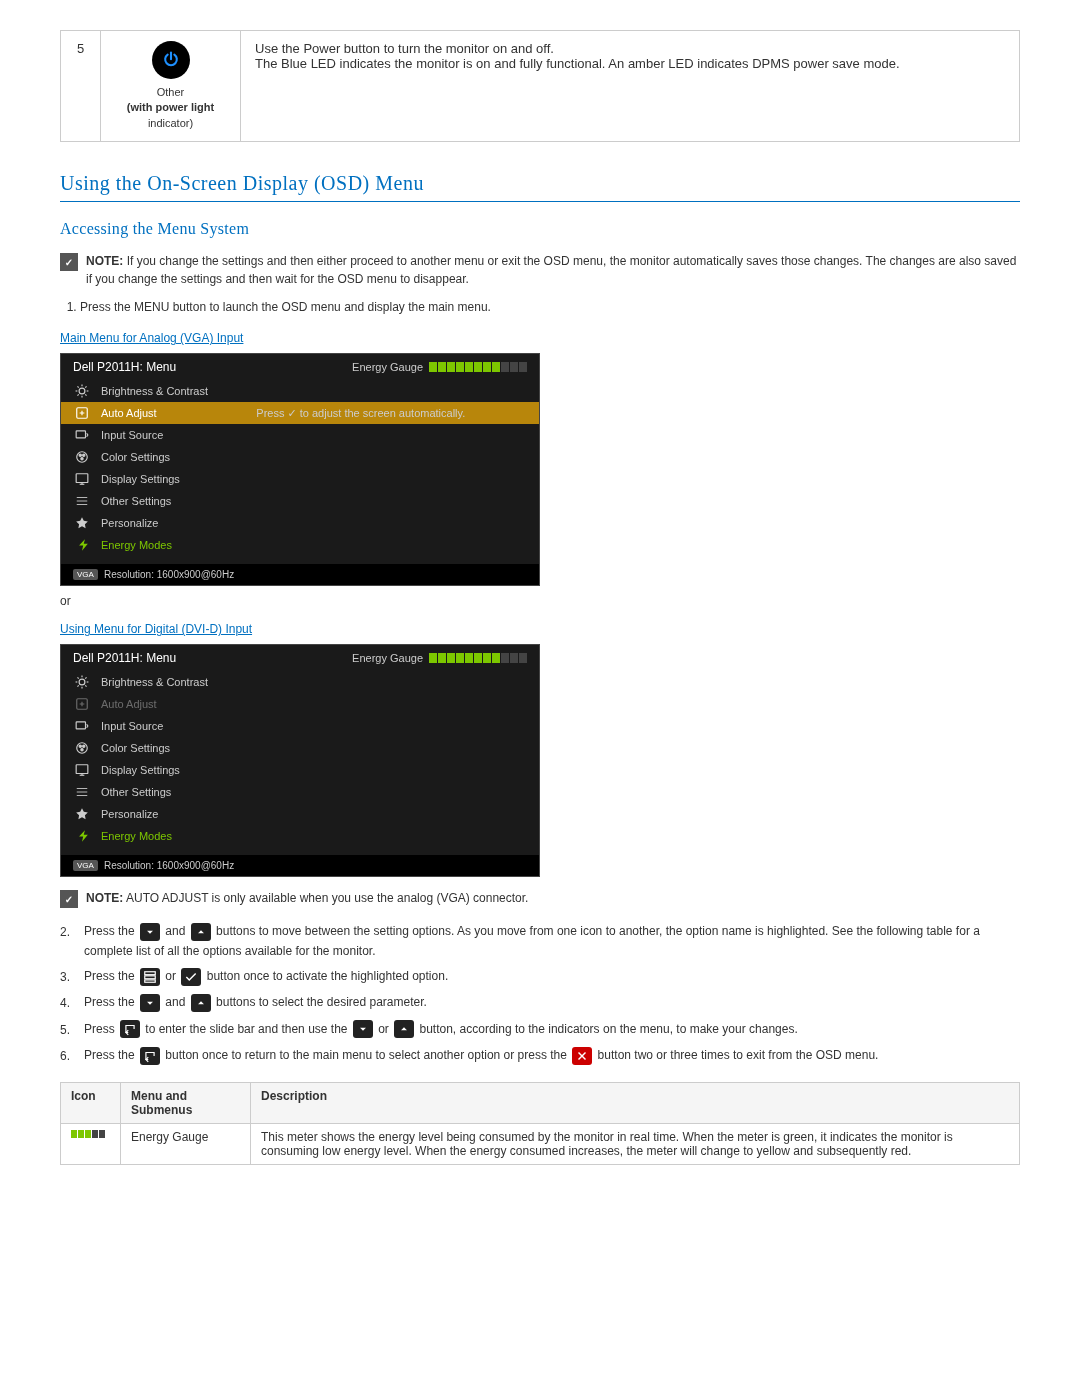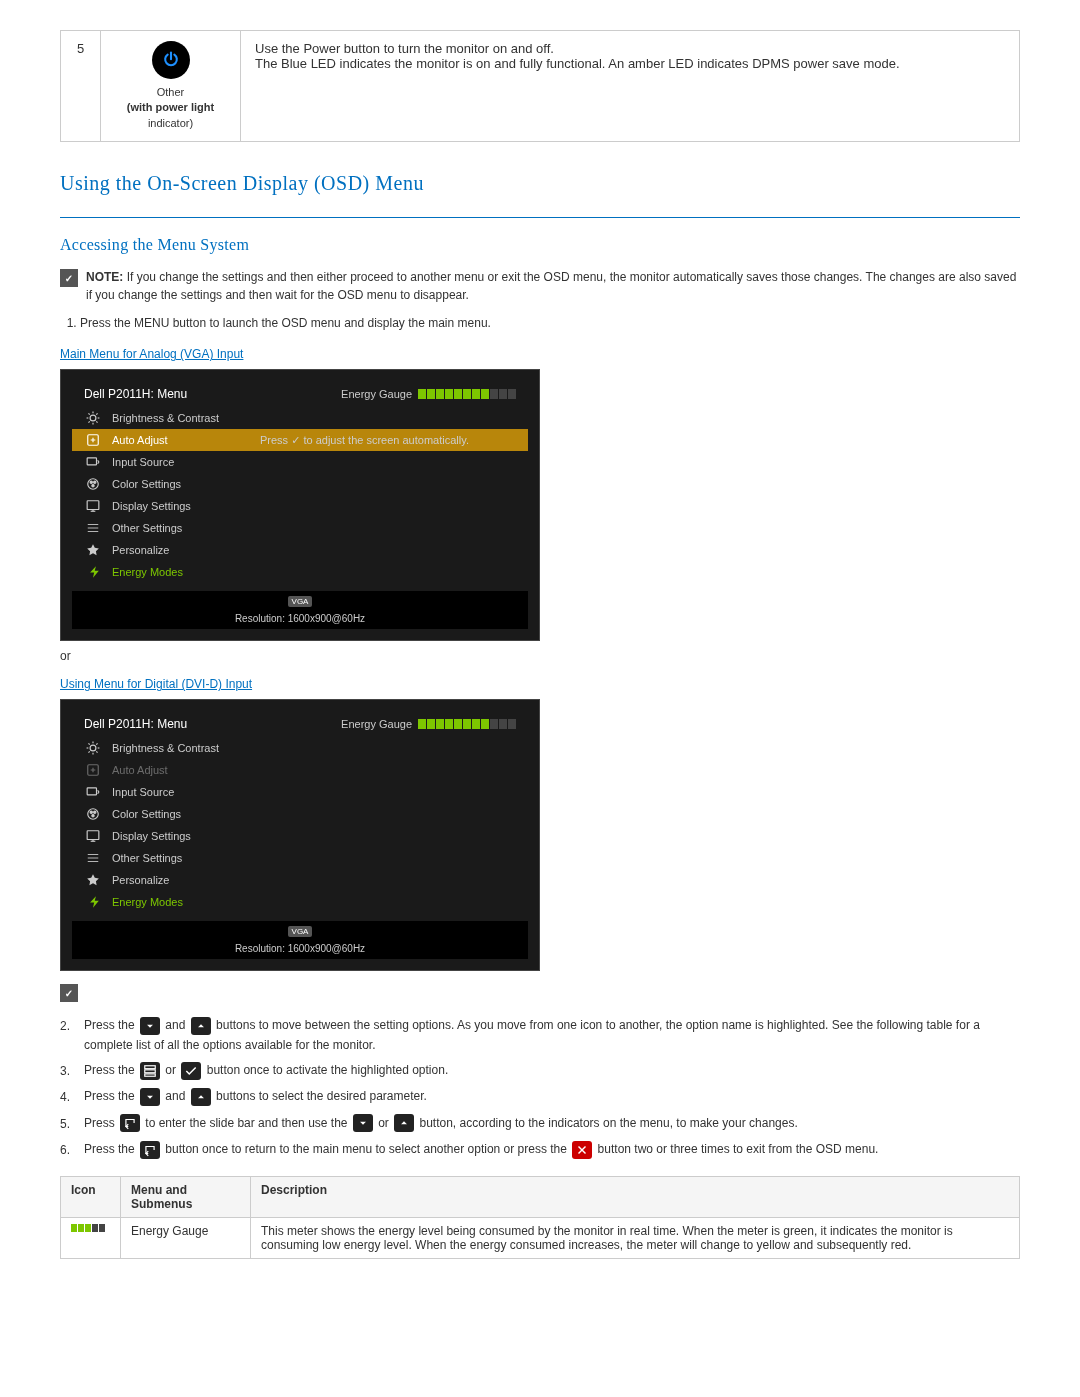--- a/index.html
+++ b/index.html
@@ -67,21 +67,21 @@
       font-weight: bold;
     }
 
     
     h1.section-title {
       font-size: 20px;
       color: #0070c0;
       font-weight: normal;
       font-family: Georgia, serif;
       border-bottom: 1px solid #0070c0;
-      padding-bottom: 22px;
+      padding-bottom: 6px;
       margin-bottom: 18px;
       letter-spacing: 0.5px;
     }
     h2.sub-title {
       font-size: 16px;
       color: #0070c0;
       font-weight: normal;
       font-family: Georgia, serif;
       margin-bottom: 14px;
       letter-spacing: 0.3px;
@@ -125,21 +125,21 @@
       margin-bottom: 8px;
       margin-top: 14px;
       display: block;
       text-decoration: underline;
     }
 
     
     .osd-menu {
       background: #1a1a1a;
       width: 480px;
-      padding: 11px;
+      padding: 0;
       margin-bottom: 4px;
       border: 1px solid #444;
     }
     .osd-header {
       display: flex;
       justify-content: space-between;
       align-items: center;
       padding: 6px 12px;
       background: #1a1a1a;
       color: #fff;
@@ -194,21 +194,20 @@
     .osd-item.energy-modes .osd-item-label { color: #7dc700; }
     .osd-item.energy-modes .osd-item-icon { color: #7dc700; }
     .osd-footer {
       background: #000;
       padding: 5px 12px;
       color: #ccc;
       font-size: 10px;
       display: flex;
       align-items: center;
       gap: 6px;
-      flex-direction: column;
     }
     .osd-res-icon {
       background: #555;
       color: #fff;
       font-size: 8px;
       padding: 1px 4px;
       border-radius: 2px;
     }
 
     
@@ -569,20 +568,23 @@
     <div style="height:8px;background:#1a1a1a;"></div>
   </div>
   <div class="osd-footer">
     <span class="osd-res-icon">VGA</span>
     <span>Resolution: 1600x900@60Hz</span>
   </div>
 </div>
 
 <div class="note-box" style="margin-top:12px;">
   <div class="note-icon">✓</div>
+  <div class="note-text">
+    <strong>NOTE:</strong><span> AUTO ADJUST is only available when you use the analog (VGA) connector.</span>
+  </div>
 </div>
 
 <div class="steps-section">
 
   <div class="step-row">
     <span class="step-num">2.</span>
     <span class="step-content">
       Press the
       <span class="inline-icon">
         <svg width="12" height="12" viewBox="0 0 24 24" fill="white">

